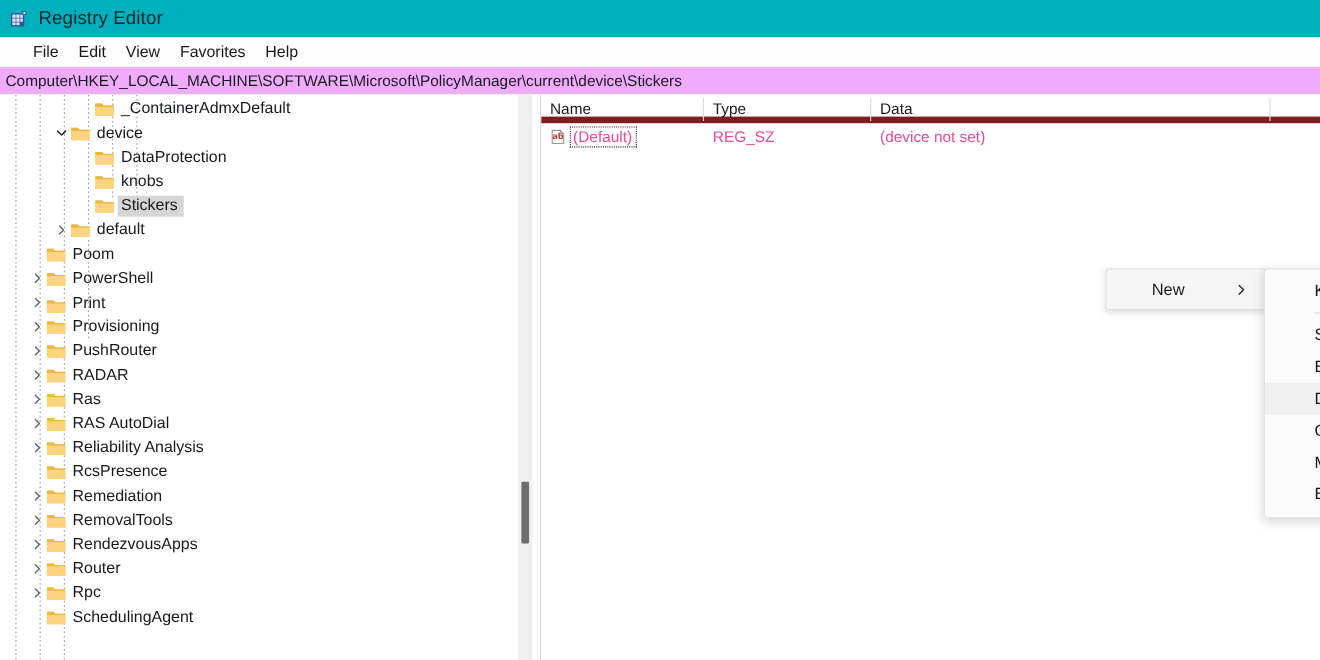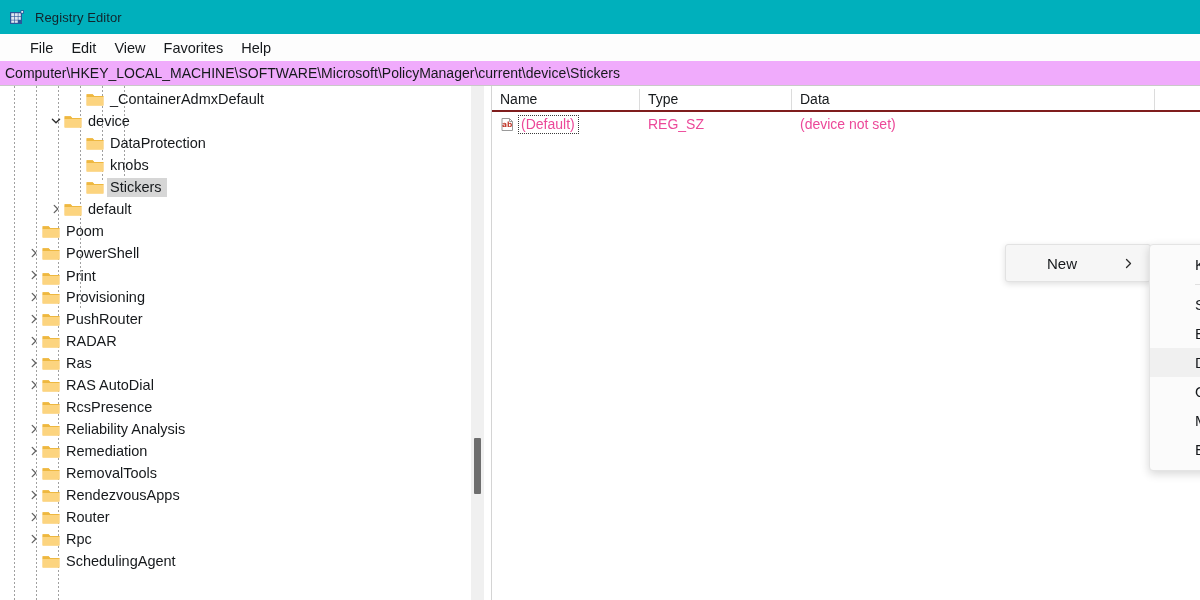--- a/index.html
+++ b/index.html
@@ -15,21 +15,21 @@
     height: 34px;
     background: #00b0bc;
     display: flex;
     align-items: center;
     padding-left: 9px;
     gap: 9px;
   }
   .app-icon { width: 17px; height: 17px; position: relative; flex: 0 0 auto; }
   .app-icon svg { display: block; }
   .title-text {
-    font-size: 13px;
+    font-size: 17px;
     color: #12232b;
     letter-spacing: .1px;
   }
 
   
   .menubar {
     height: 27px;
     background: #fdfdfd;
     display: flex;
     align-items: center;
@@ -145,21 +145,21 @@
   .listpane {
     position: relative;
     flex: 1 1 auto;
     height: 100%;
     background: #ffffff;
     overflow: hidden;
   }
   .list-header {
     position: relative;
     height: 26px;
-    border-bottom: 2px solid #7f1d1d;
+    border-bottom: 6px solid #7f1d1d;
     background: #ffffff;
   }
   .col-head {
     position: absolute;
     top: 0;
     height: 26px;
     display: flex;
     align-items: center;
     font-size: 14px;
     color: #16191c;
@@ -453,40 +453,40 @@
             </svg>
           </span>
           <span class="folder"><svg width="18" height="15" viewBox="0 0 18 15">
               <path d="M0.6 2.2h6.1l1.5 1.7h9.2v9.6H0.6z" fill="#f7c35c"></path>
               <path d="M0.6 4.6h16.8v8.9H0.6z" fill="#fcd47f"></path>
               <path d="M0.6 2.2h6.1l1.5 1.7h9.2v1.1H0.6z" fill="#eeb840"></path>
             </svg></span>
           <span class="node-label">RAS AutoDial</span>
         </div>
         <div class="node" style="padding-left: 26px;">
+          <span class="twisty">
+            <svg width="10" height="10" viewBox="0 0 10 10">
+              <path d="M3.2 1.4L6.8 5L3.2 8.6" fill="none" stroke="#616161" stroke-width="1.25" stroke-linecap="round" stroke-linejoin="round"></path>
+            </svg>
+          </span>
+          <span class="folder"><svg width="18" height="15" viewBox="0 0 18 15">
+              <path d="M0.6 2.2h6.1l1.5 1.7h9.2v9.6H0.6z" fill="#f7c35c"></path>
+              <path d="M0.6 4.6h16.8v8.9H0.6z" fill="#fcd47f"></path>
+              <path d="M0.6 2.2h6.1l1.5 1.7h9.2v1.1H0.6z" fill="#eeb840"></path>
+            </svg></span>
+          <span class="node-label">Reliability Analysis</span>
+        </div>
+        <div class="node" style="padding-left: 26px;">
           <span class="twisty"></span>
           <span class="folder"><svg width="18" height="15" viewBox="0 0 18 15">
               <path d="M0.6 2.2h6.1l1.5 1.7h9.2v9.6H0.6z" fill="#f7c35c"></path>
               <path d="M0.6 4.6h16.8v8.9H0.6z" fill="#fcd47f"></path>
               <path d="M0.6 2.2h6.1l1.5 1.7h9.2v1.1H0.6z" fill="#eeb840"></path>
             </svg></span>
           <span class="node-label">RcsPresence</span>
-        </div>
-        <div class="node" style="padding-left: 26px;">
-          <span class="twisty">
-            <svg width="10" height="10" viewBox="0 0 10 10">
-              <path d="M3.2 1.4L6.8 5L3.2 8.6" fill="none" stroke="#616161" stroke-width="1.25" stroke-linecap="round" stroke-linejoin="round"></path>
-            </svg>
-          </span>
-          <span class="folder"><svg width="18" height="15" viewBox="0 0 18 15">
-              <path d="M0.6 2.2h6.1l1.5 1.7h9.2v9.6H0.6z" fill="#f7c35c"></path>
-              <path d="M0.6 4.6h16.8v8.9H0.6z" fill="#fcd47f"></path>
-              <path d="M0.6 2.2h6.1l1.5 1.7h9.2v1.1H0.6z" fill="#eeb840"></path>
-            </svg></span>
-          <span class="node-label">Reliability Analysis</span>
         </div>
         <div class="node" style="padding-left: 26px;">
           <span class="twisty">
             <svg width="10" height="10" viewBox="0 0 10 10">
               <path d="M3.2 1.4L6.8 5L3.2 8.6" fill="none" stroke="#616161" stroke-width="1.25" stroke-linecap="round" stroke-linejoin="round"></path>
             </svg>
           </span>
           <span class="folder"><svg width="18" height="15" viewBox="0 0 18 15">
               <path d="M0.6 2.2h6.1l1.5 1.7h9.2v9.6H0.6z" fill="#f7c35c"></path>
               <path d="M0.6 4.6h16.8v8.9H0.6z" fill="#fcd47f"></path>

